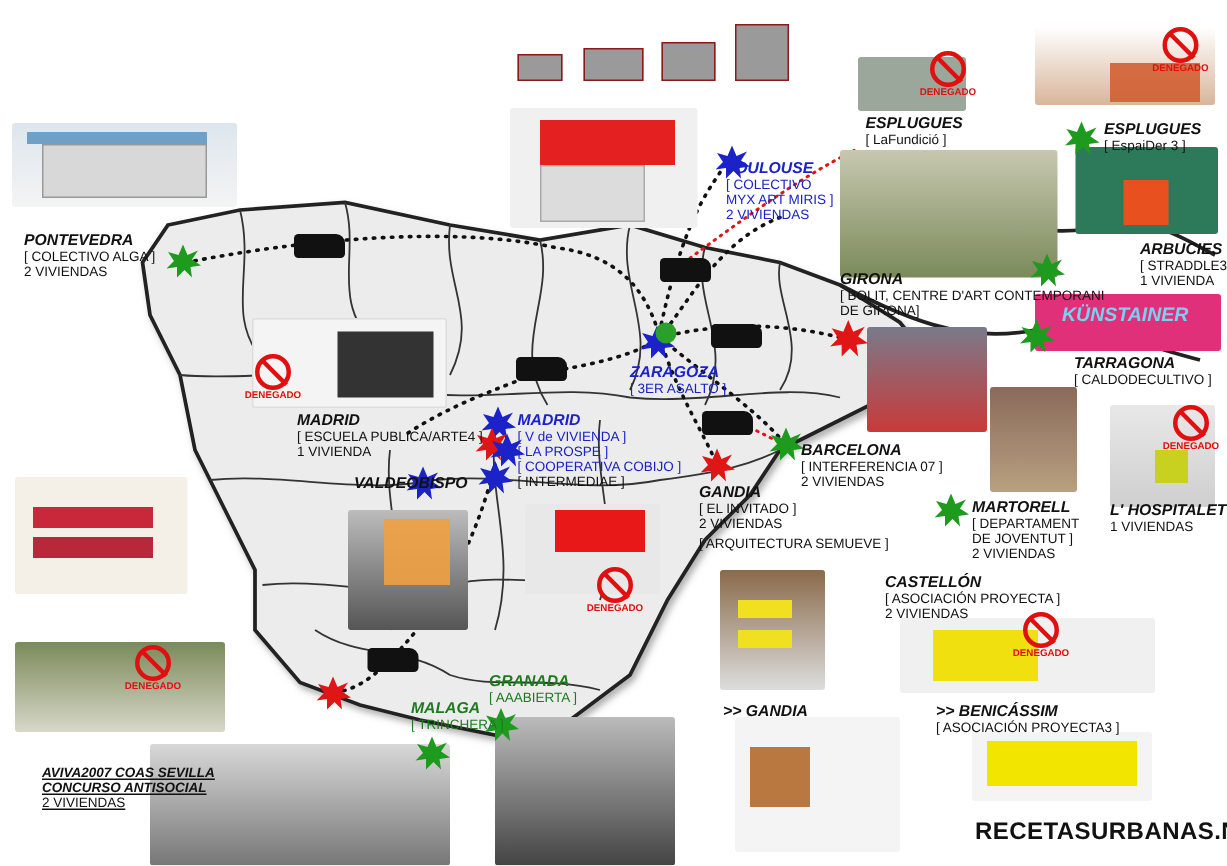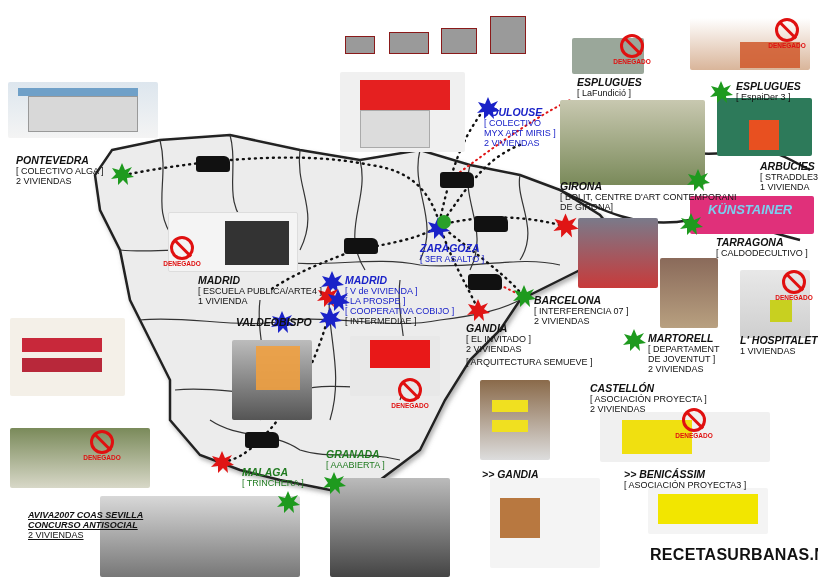--- a/index.html
+++ b/index.html
@@ -284,21 +284,21 @@
     <span class="line">[ ASOCIACIÓN PROYECTA ]</span>
     <span class="line">2 VIVIENDAS</span>
   </div>
   <div class="lbl" style="left:482px;top:468px;">
     <span class="city">&gt;&gt; GANDIA</span>
   </div>
   <div class="lbl" style="left:624px;top:468px;">
     <span class="city">&gt;&gt; BENICÁSSIM</span>
     <span class="line">[ ASOCIACIÓN PROYECTA3 ]</span>
   </div>
-  <div class="lbl green" style="left:242px;top:466px;">
+  <div class="lbl green" style="left:274px;top:466px;">
     <span class="city">MALAGA</span>
     <span class="line">[ TRINCHERA ]</span>
   </div>
   <div class="lbl green" style="left:326px;top:448px;">
     <span class="city">GRANADA</span>
     <span class="line">[ AAABIERTA ]</span>
   </div>
 
   <div class="brand" style="left:650px;top:546px;">RECETASURBANAS.NET</div>
 </div>

